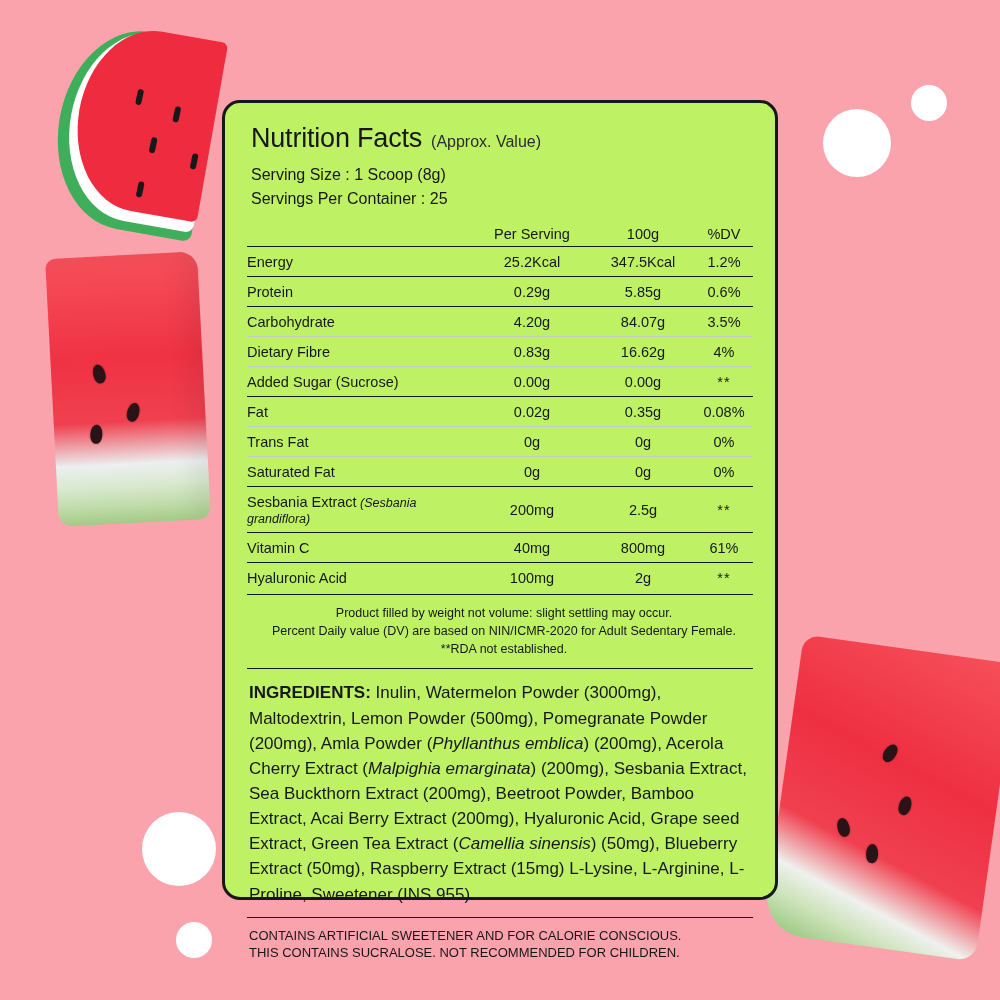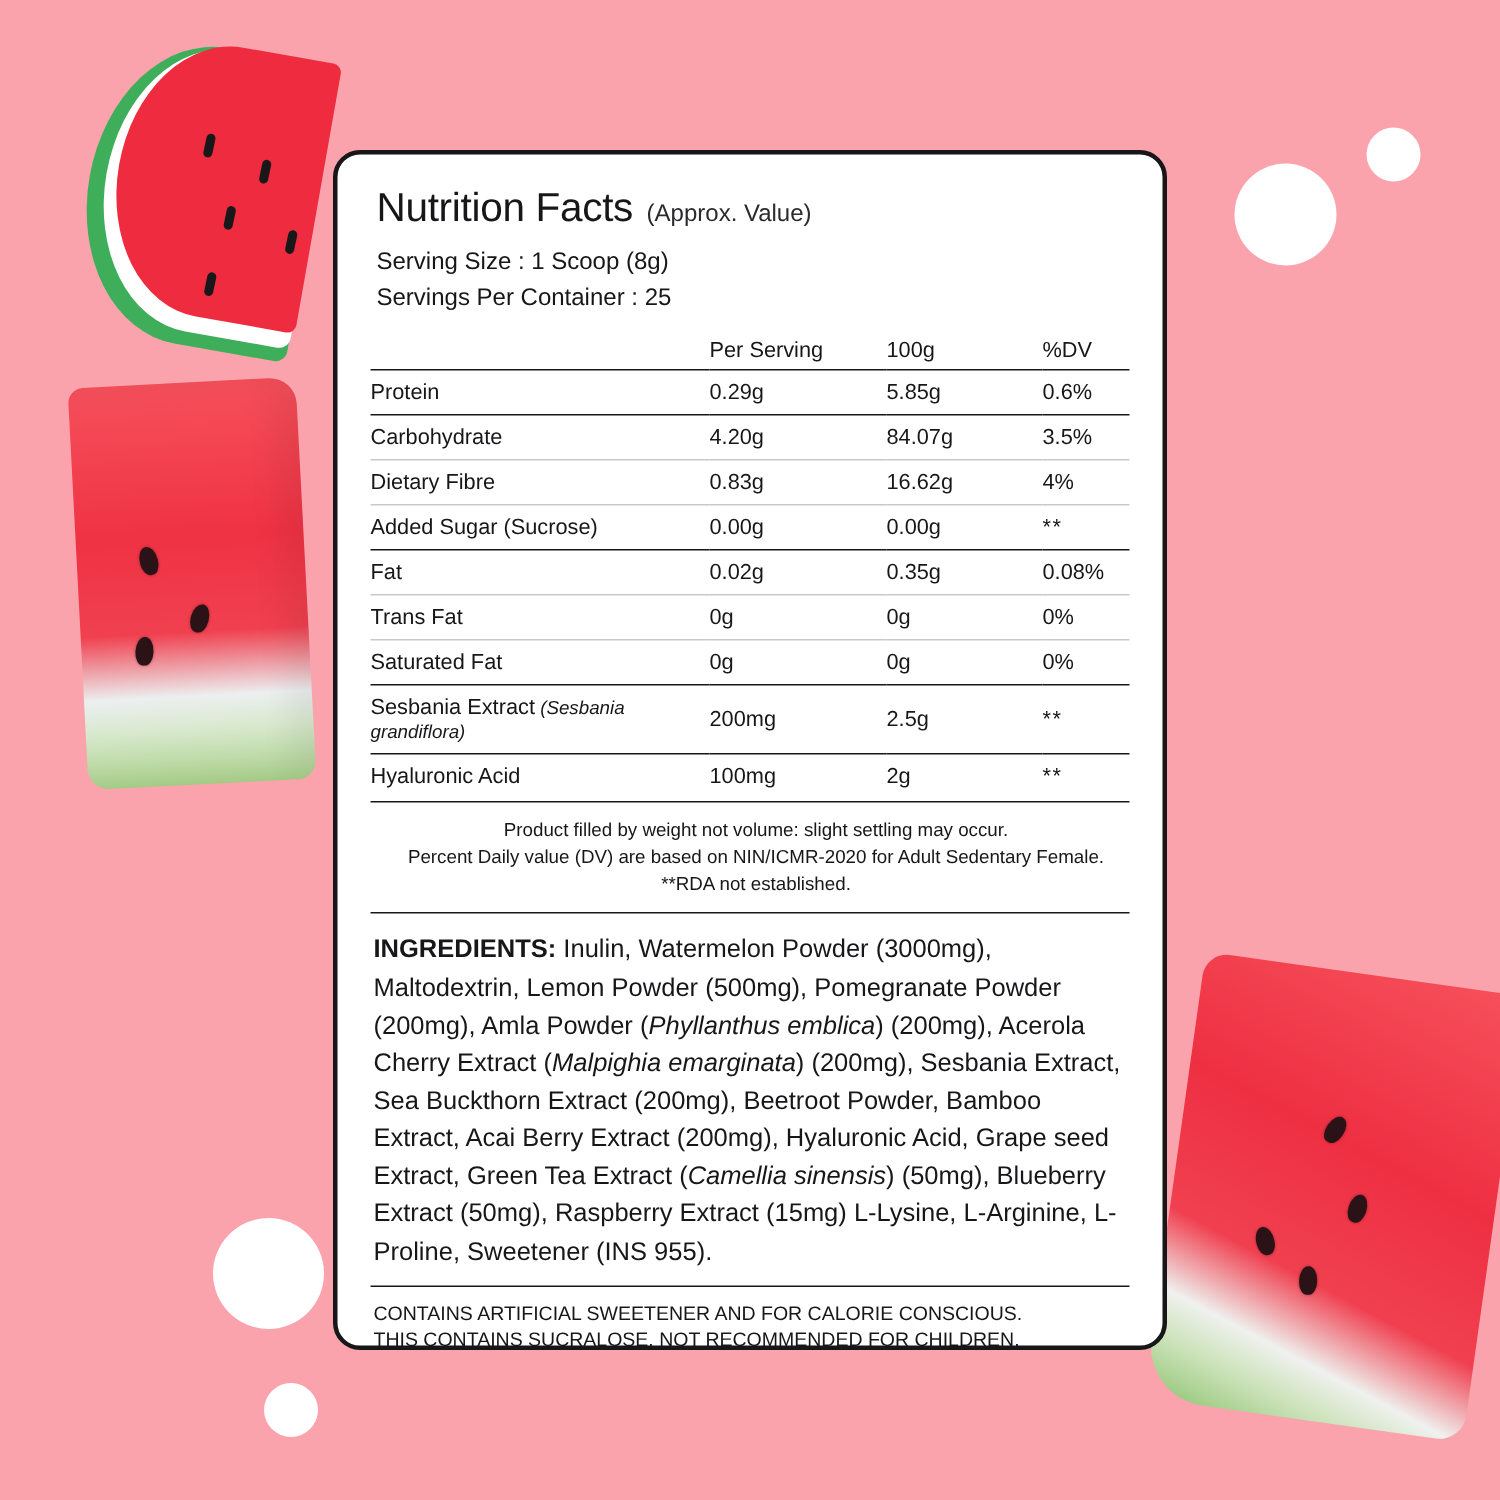--- a/index.html
+++ b/index.html
@@ -114,21 +114,21 @@
   .ps6 { left: 118px; top: 146px; transform: rotate(10deg); }
   .ps7 { left: 92px; top: 198px; transform: rotate(-6deg); }
 
   
   .label-card {
     position: absolute;
     left: 222px;
     top: 100px;
     width: 556px;
     height: 800px;
-    background: #ffffff;
+    background: #bef264;
     border: 3px solid #17171a;
     border-radius: 18px;
     box-sizing: border-box;
     padding: 20px 22px 0 22px;
     color: #17171a;
   }
 
   .title-row {
     display: flex;
     align-items: baseline;
@@ -152,21 +152,21 @@
   }
 
   table.nf {
     width: 100%;
     border-collapse: collapse;
     margin-top: 8px;
     font-size: 14.5px;
   }
   table.nf th, table.nf td {
     padding: 7px 0 6px 0;
-    text-align: left;
+    text-align: center;
     font-weight: normal;
     white-space: nowrap;
   }
   table.nf th.colhead {
     padding-bottom: 4px;
     font-size: 14.5px;
   }
   table.nf td.name, table.nf th.name {
     text-align: left;
     white-space: normal;
@@ -258,20 +258,26 @@
     <thead>
       <tr>
         <th class="name colhead"></th>
         <th class="colhead col-ps">Per Serving</th>
         <th class="colhead col-100">100g</th>
         <th class="colhead col-dv">%DV</th>
       </tr>
     </thead>
     <tbody id="nf-body">
         <tr class="thick-row">
+          <td class="name">Energy</td>
+          <td class="col-ps">25.2Kcal</td>
+          <td class="col-100">347.5Kcal</td>
+          <td class="col-dv">1.2%</td>
+        </tr>
+        <tr class="thick-row">
           <td class="name">Protein</td>
           <td class="col-ps">0.29g</td>
           <td class="col-100">5.85g</td>
           <td class="col-dv">0.6%</td>
         </tr>
         <tr class="thick-row">
           <td class="name">Carbohydrate</td>
           <td class="col-ps">4.20g</td>
           <td class="col-100">84.07g</td>
           <td class="col-dv">3.5%</td>
@@ -306,20 +312,26 @@
           <td class="col-100">0g</td>
           <td class="col-dv">0%</td>
         </tr>
         <tr class="thick-row">
           <td class="name">Sesbania Extract<span class="sci"> (Sesbania grandiflora)</span></td>
           <td class="col-ps">200mg</td>
           <td class="col-100">2.5g</td>
           <td class="col-dv dbl">**</td>
         </tr>
         <tr class="thick-row">
+          <td class="name">Vitamin C</td>
+          <td class="col-ps">40mg</td>
+          <td class="col-100">800mg</td>
+          <td class="col-dv">61%</td>
+        </tr>
+        <tr class="thick-row">
           <td class="name">Hyaluronic Acid</td>
           <td class="col-ps">100mg</td>
           <td class="col-100">2g</td>
           <td class="col-dv dbl">**</td>
         </tr>
       </tbody>
   </table>
 
   <div class="notes">
     <div>Product filled by weight not volume: slight settling may occur.</div>

